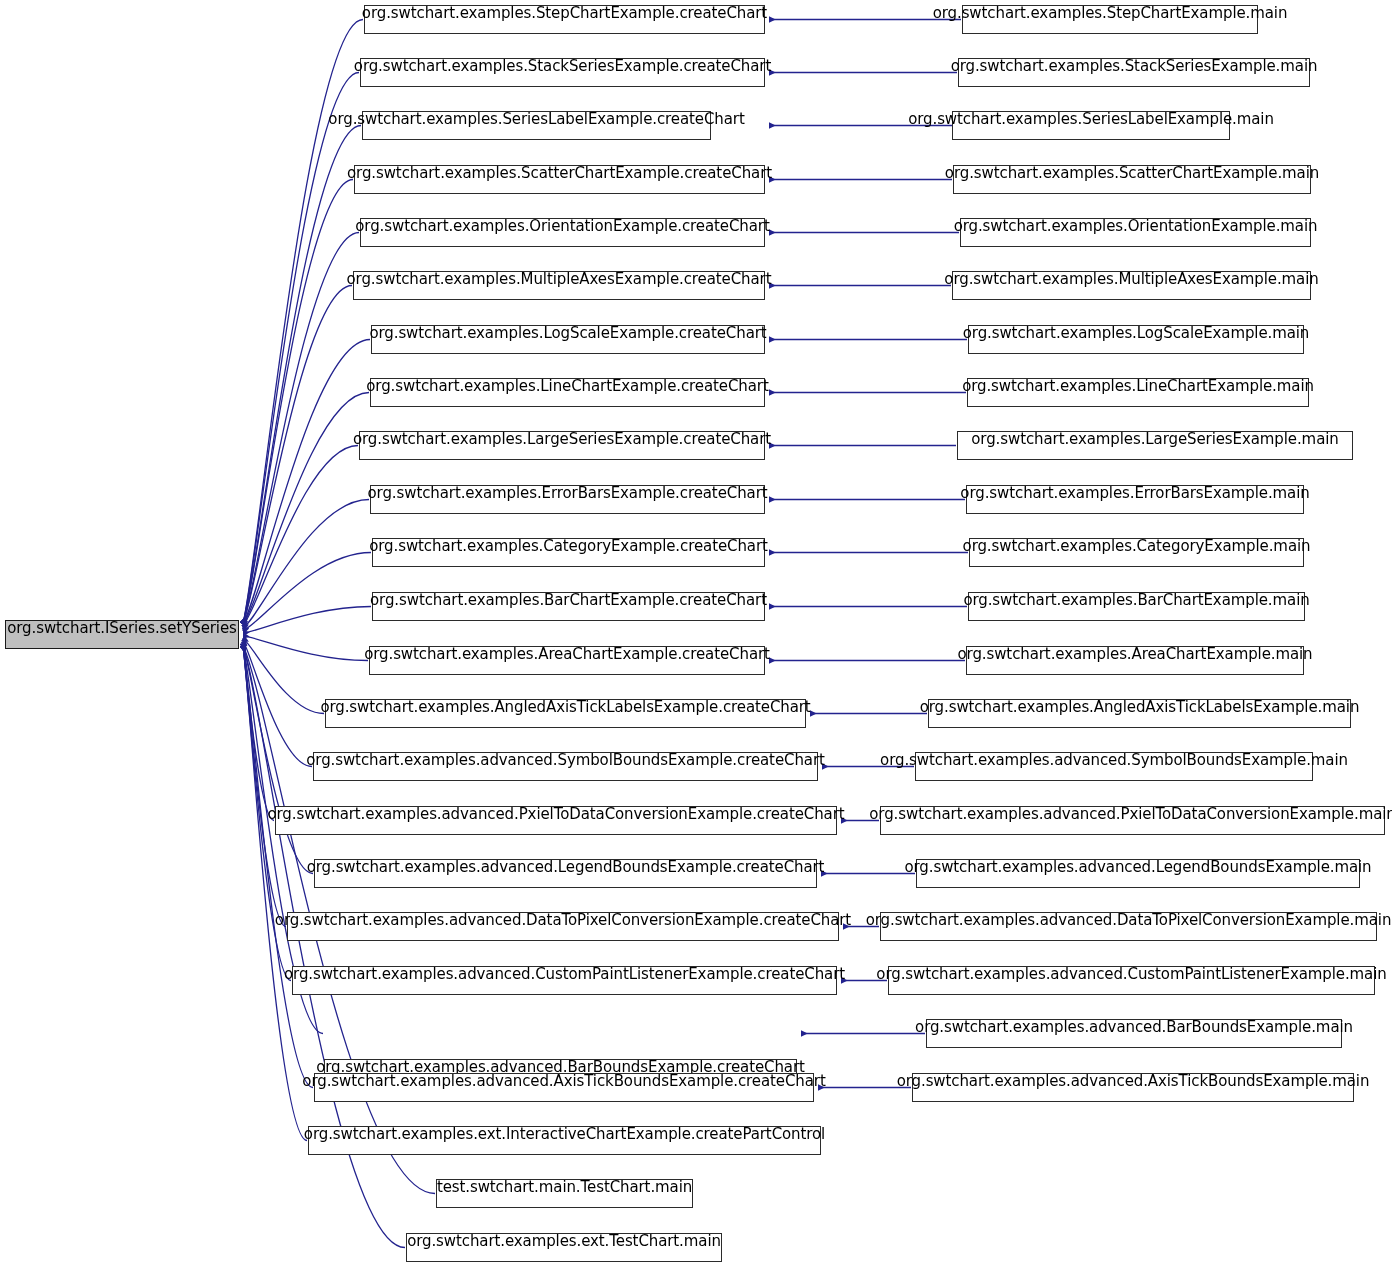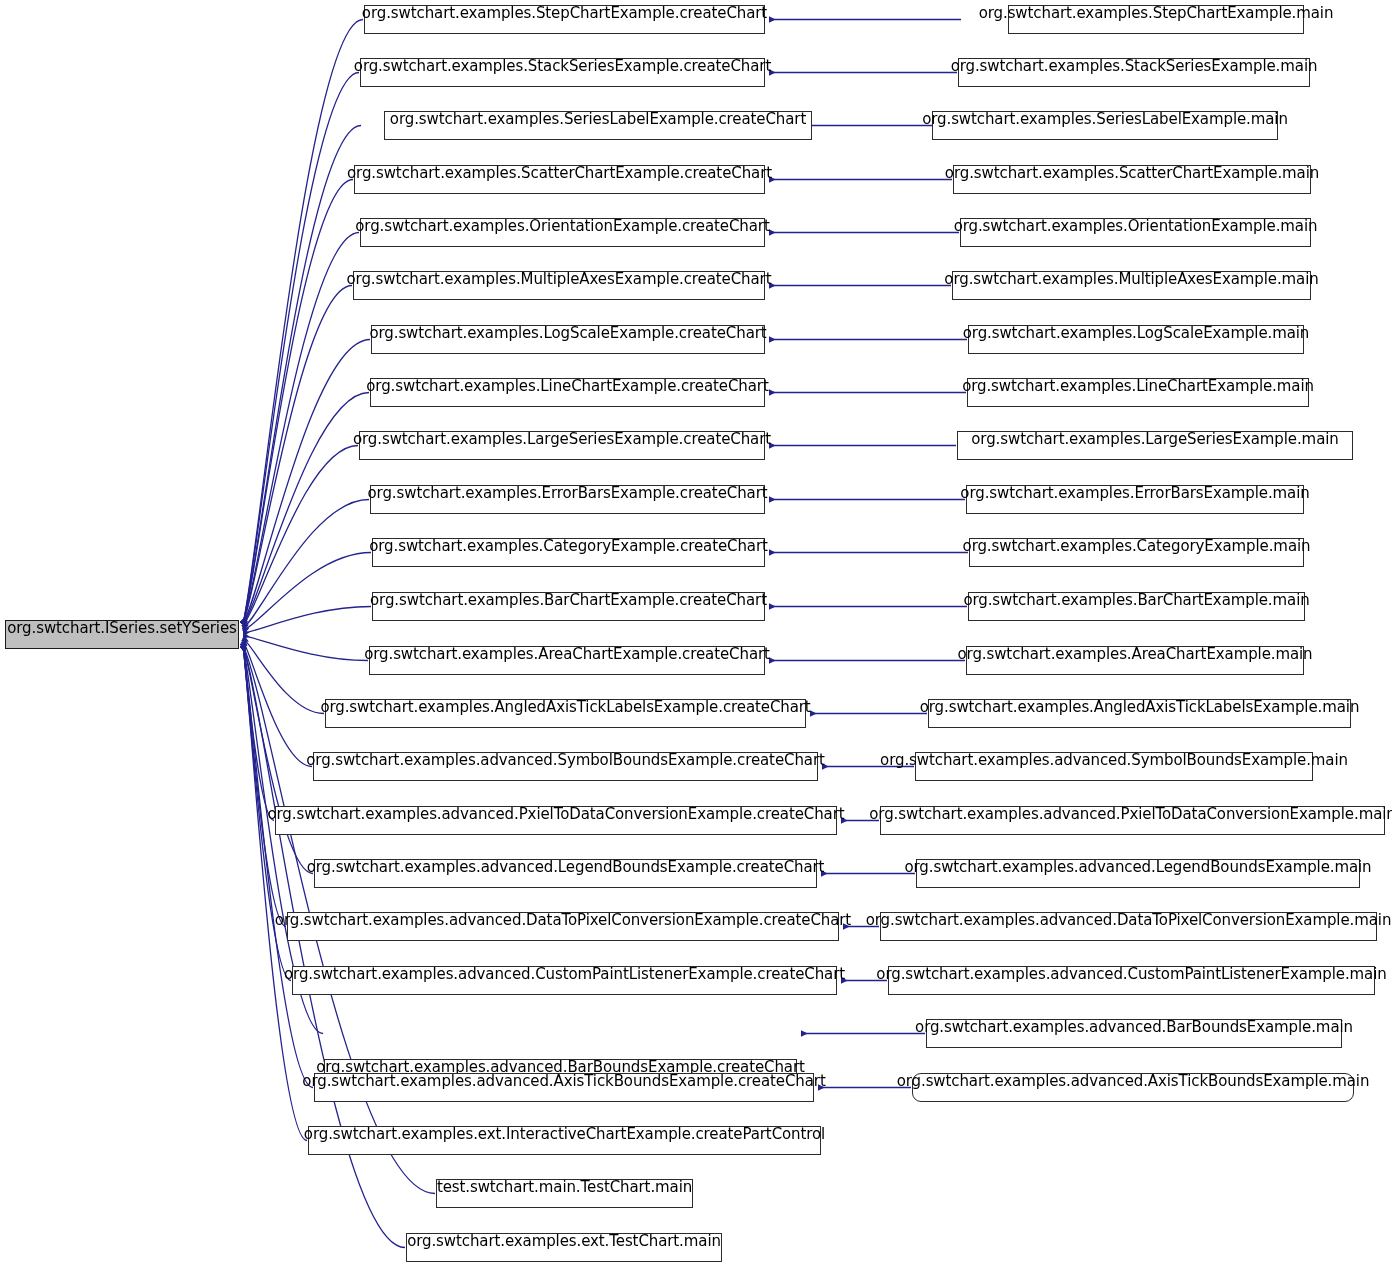--- a/index.html
+++ b/index.html
@@ -105,33 +105,33 @@
       <path d="M 435 1193.5 C 347.35 1193.5, 270.52 701.58, 243 645.5" stroke="#23238e" fill="none" stroke-width="1.3" marker-end="url(#ah)"></path>
       <path d="M 405 1247.5 C 330.85 1247.5, 265.72 708.06, 243 645.5" stroke="#23238e" fill="none" stroke-width="1.3" marker-end="url(#ah)"></path>
     </svg>
   <div id="nodes">
       <div class="node root" style="left: 5px; top: 620px; width: 234px;">
         <span class="node-label">org.swtchart.ISeries.setYSeries</span>
       </div>
       <div class="node" style="left: 364px; top: 5px; width: 401px;">
         <span class="node-label">org.swtchart.examples.StepChartExample.createChart</span>
       </div>
-      <div class="node" style="left: 962px; top: 5px; width: 296px; margin-left: 46px;">
+      <div class="node" style="left: 962px; top: 5px; width: 296px;">
         <span class="node-label">org.swtchart.examples.StepChartExample.main</span>
       </div>
       <div class="node" style="left: 360px; top: 58px; width: 405px;">
         <span class="node-label">org.swtchart.examples.StackSeriesExample.createChart</span>
       </div>
       <div class="node" style="left: 958px; top: 58px; width: 352px;">
         <span class="node-label">org.swtchart.examples.StackSeriesExample.main</span>
       </div>
-      <div class="node" style="left: 362px; top: 111px; width: 428px; margin-left: 22px;">
+      <div class="node" style="left: 362px; top: 111px; width: 349px;">
         <span class="node-label">org.swtchart.examples.SeriesLabelExample.createChart</span>
       </div>
-      <div class="node" style="left: 932px; top: 111px; width: 346px;">
+      <div class="node" style="left: 952px; top: 111px; width: 278px;">
         <span class="node-label">org.swtchart.examples.SeriesLabelExample.main</span>
       </div>
       <div class="node" style="left: 354px; top: 165px; width: 411px;">
         <span class="node-label">org.swtchart.examples.ScatterChartExample.createChart</span>
       </div>
       <div class="node" style="left: 953px; top: 165px; width: 358px;">
         <span class="node-label">org.swtchart.examples.ScatterChartExample.main</span>
       </div>
       <div class="node" style="left: 360px; top: 218px; width: 405px;">
         <span class="node-label">org.swtchart.examples.OrientationExample.createChart</span>
@@ -225,21 +225,21 @@
       </div>
       <div class="node" style="left: 324px; top: 1019px; width: 473px; margin-top: 40px;">
         <span class="node-label">org.swtchart.examples.advanced.BarBoundsExample.createChart</span>
       </div>
       <div class="node" style="left: 926px; top: 1019px; width: 416px;">
         <span class="node-label">org.swtchart.examples.advanced.BarBoundsExample.main</span>
       </div>
       <div class="node" style="left: 314px; top: 1073px; width: 500px;">
         <span class="node-label">org.swtchart.examples.advanced.AxisTickBoundsExample.createChart</span>
       </div>
-      <div class="node" style="left: 912px; top: 1073px; width: 442px; border-radius: 9px;">
+      <div class="node" style="left: 912px; top: 1073px; width: 442px;">
         <span class="node-label">org.swtchart.examples.advanced.AxisTickBoundsExample.main</span>
       </div>
       <div class="node" style="left: 308px; top: 1126px; width: 513px;">
         <span class="node-label">org.swtchart.examples.ext.InteractiveChartExample.createPartControl</span>
       </div>
       <div class="node" style="left: 436px; top: 1179px; width: 257px;">
         <span class="node-label">test.swtchart.main.TestChart.main</span>
       </div>
       <div class="node" style="left: 406px; top: 1233px; width: 316px;">
         <span class="node-label">org.swtchart.examples.ext.TestChart.main</span>

